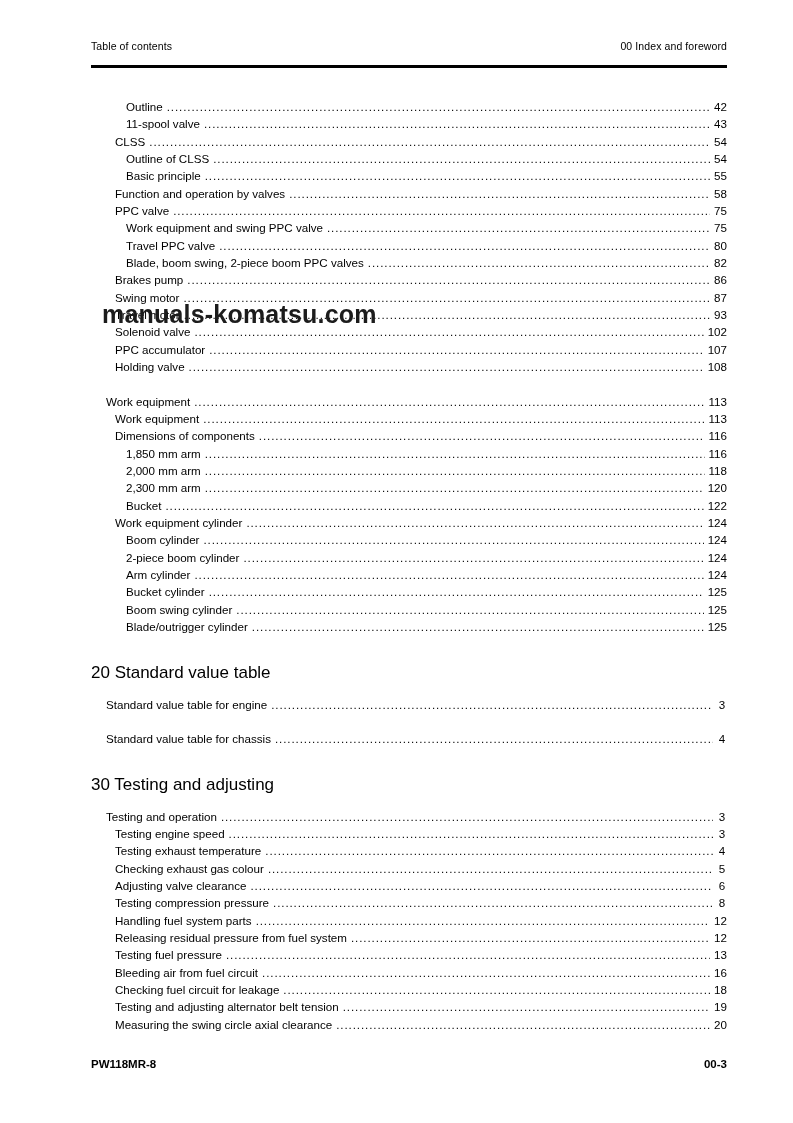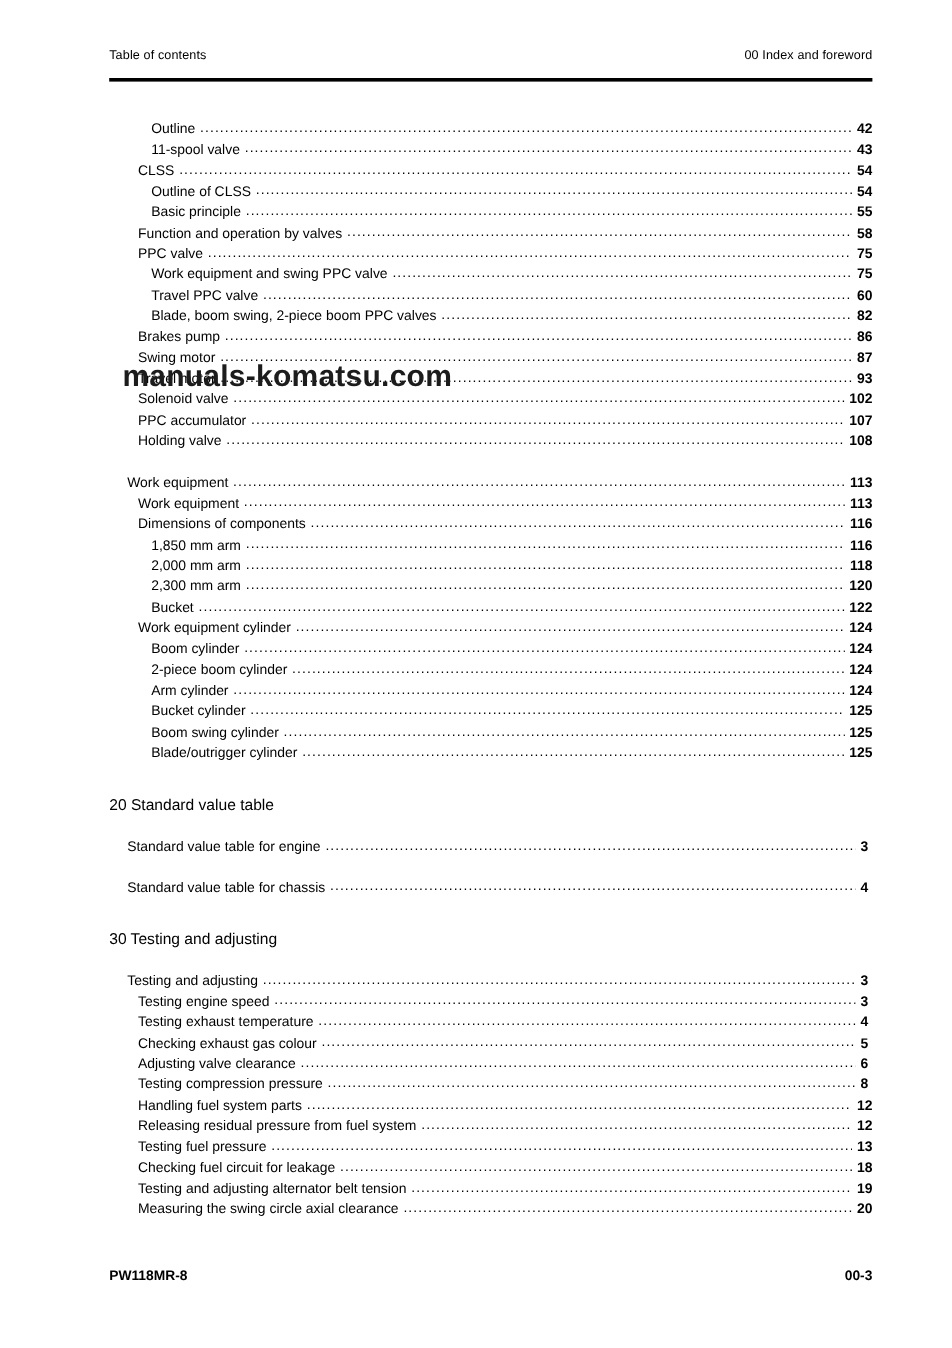--- a/index.html
+++ b/index.html
@@ -72,37 +72,37 @@
     content: ".........................................................................................................................................................................................................................";
     position: absolute;
     left: 0;
     bottom: -2px;
     font-size: 11.6px;
     letter-spacing: 0.9px;
     color: #000000;
   }
   .toc-entry .pageno {
     flex: 0 0 auto;
-    font-weight: bold;
+    font-weight: normal;
     font-size: 11.6px;
     padding-left: 3px;
-    text-align: left;
+    text-align: center;
     min-width: 10px;
   }
 
   
   .lvl-0 { padding-left: 0px; }
   .lvl-1 { padding-left: 15px; }
   .lvl-2 { padding-left: 24px; }
   .lvl-3 { padding-left: 35px; }
 
   
   .toc-section {
     height: 17.35px;
-    font-size: 13px;
+    font-size: 17px;
     white-space: nowrap;
   }
   .spacer-lg { height: 26px; }
   .spacer-md { height: 17px; }
 
   
   .watermark {
     position: absolute;
     left: 102px;
     top: 300px;
@@ -175,21 +175,21 @@
         <span class="pageno">75</span>
       </div>
       <div class="toc-entry lvl-3">
         <span class="title">Work equipment and swing PPC valve</span>
         <span class="leader"></span>
         <span class="pageno">75</span>
       </div>
       <div class="toc-entry lvl-3">
         <span class="title">Travel PPC valve</span>
         <span class="leader"></span>
-        <span class="pageno">60</span>
+        <span class="pageno">80</span>
       </div>
       <div class="toc-entry lvl-3">
         <span class="title">Blade, boom swing, 2-piece boom PPC valves</span>
         <span class="leader"></span>
         <span class="pageno">82</span>
       </div>
       <div class="toc-entry lvl-2">
         <span class="title">Brakes pump</span>
         <span class="leader"></span>
         <span class="pageno">86</span>
@@ -301,21 +301,21 @@
       <div class="spacer-md"></div>
       <div class="toc-entry lvl-1">
         <span class="title">Standard value table for chassis</span>
         <span class="leader"></span>
         <span class="pageno">4</span>
       </div>
       <div class="spacer-lg"></div>
       <div class="toc-section lvl-0">30 Testing and adjusting</div>
       <div class="spacer-md"></div>
       <div class="toc-entry lvl-1">
-        <span class="title">Testing and adjusting</span>
+        <span class="title">Testing and operation</span>
         <span class="leader"></span>
         <span class="pageno">3</span>
       </div>
       <div class="toc-entry lvl-2">
         <span class="title">Testing engine speed</span>
         <span class="leader"></span>
         <span class="pageno">3</span>
       </div>
       <div class="toc-entry lvl-2">
         <span class="title">Testing exhaust temperature</span>
@@ -344,20 +344,25 @@
       </div>
       <div class="toc-entry lvl-2">
         <span class="title">Releasing residual pressure from fuel system</span>
         <span class="leader"></span>
         <span class="pageno">12</span>
       </div>
       <div class="toc-entry lvl-2">
         <span class="title">Testing fuel pressure</span>
         <span class="leader"></span>
         <span class="pageno">13</span>
+      </div>
+      <div class="toc-entry lvl-2">
+        <span class="title">Bleeding air from fuel circuit</span>
+        <span class="leader"></span>
+        <span class="pageno">16</span>
       </div>
       <div class="toc-entry lvl-2">
         <span class="title">Checking fuel circuit for leakage</span>
         <span class="leader"></span>
         <span class="pageno">18</span>
       </div>
       <div class="toc-entry lvl-2">
         <span class="title">Testing and adjusting alternator belt tension</span>
         <span class="leader"></span>
         <span class="pageno">19</span>

